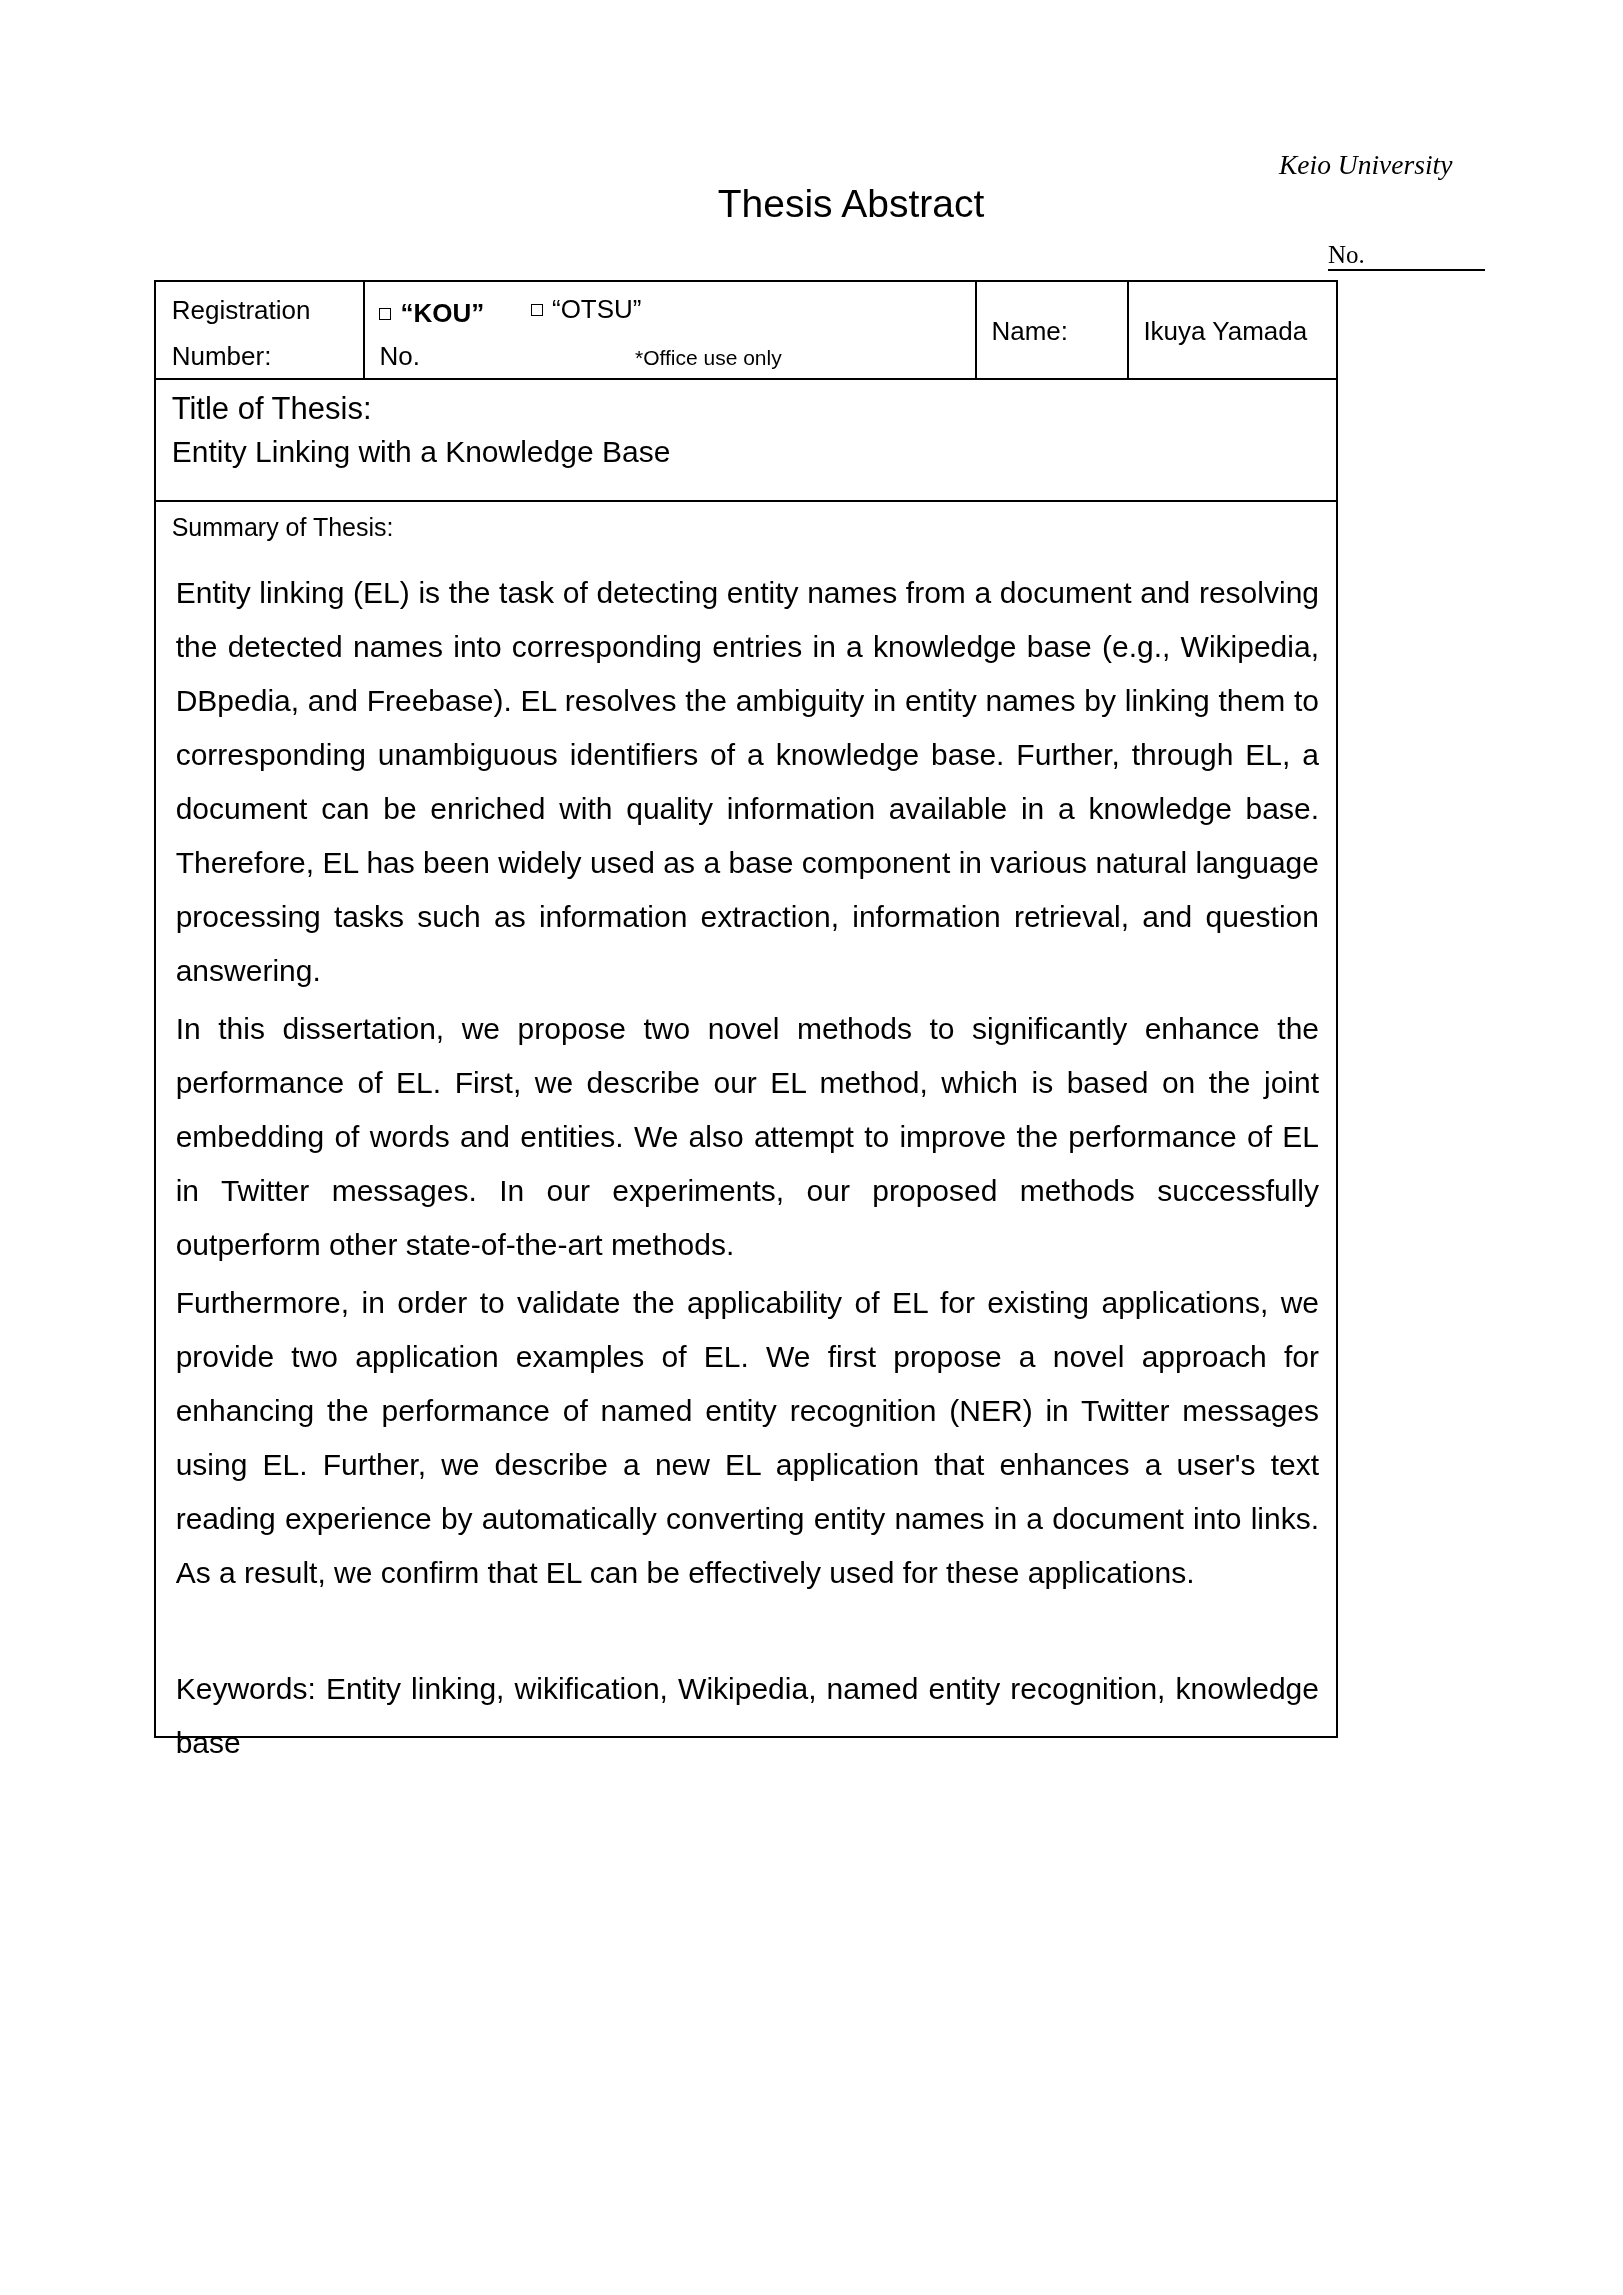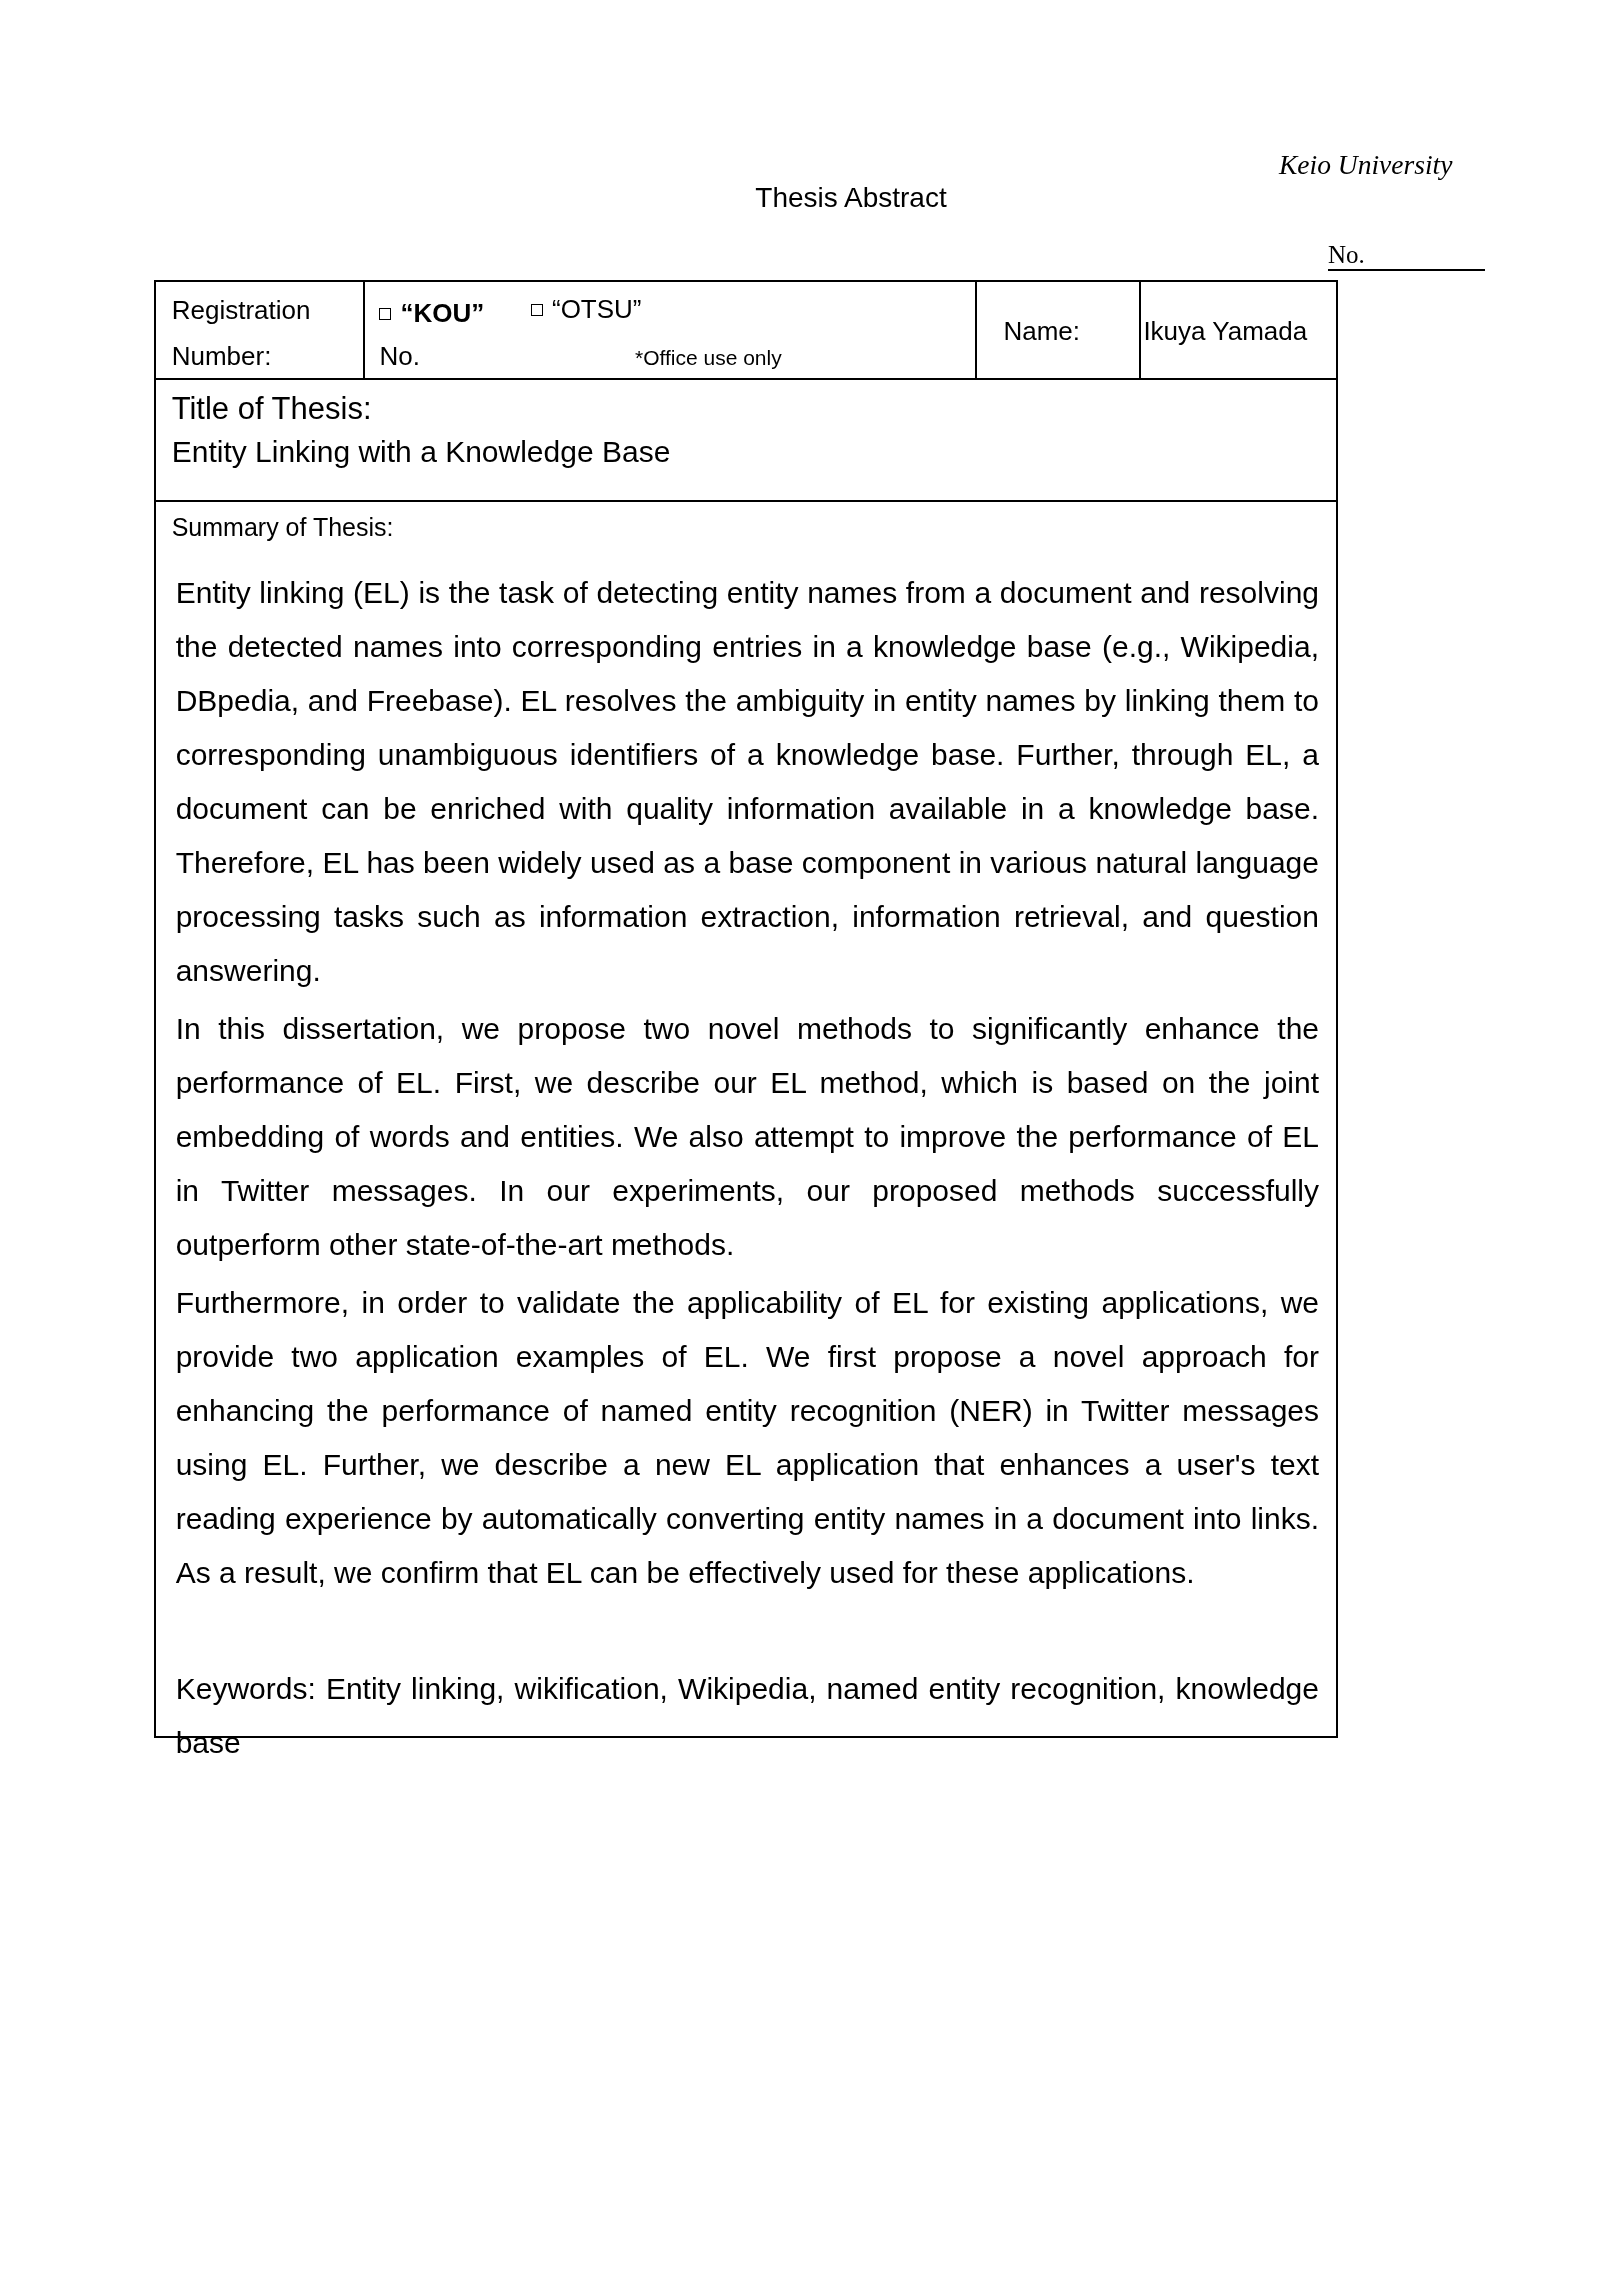--- a/index.html
+++ b/index.html
@@ -1,25 +1,25 @@
 <!DOCTYPE html>
 <html style="font-size:10.5px"><head>
 <meta charset="utf-8">
 <style>
   html, body { margin: 0; padding: 0; background: #ffffff; }
   body { width: 1623px; height: 2295px; position: relative; color: #000; font-family: "Liberation Sans", sans-serif; overflow: hidden; }
   .univ { position: absolute; left: 1279px; top: 149px; font-family: "Liberation Serif", serif; font-style: italic; font-size: 27.5px; }
-  .doc-title { position: absolute; left: 0; width: 1623px; top: 182px; text-align: center; font-size: 28px; padding-left: 79px; box-sizing: border-box; }
+  .doc-title { position: absolute; left: 0; width: 1623px; top: 182px; text-align: center; font-size: 39px; padding-left: 79px; box-sizing: border-box; }
   .no-field { position: absolute; left: 1328px; top: 241px; width: 157px; border-bottom: 2px solid #000; font-family: "Liberation Serif", serif; font-size: 25px; line-height: 27.5px; }
   .form { position: absolute; left: 154px; top: 280px; width: 1184px; height: 1458px; border: 2.6px solid #000; box-sizing: border-box; }
   .row1 { position: absolute; left: 0; top: 0; width: 100%; height: 98px; border-bottom: 2.6px solid #000; box-sizing: border-box; }
   .cell { position: absolute; top: 0; height: 100%; box-sizing: border-box; border-right: 2px solid #000; }
   .c1 { left: 0; width: 209px; }
   .c2 { left: 209px; width: 612px; }
-  .c3 { left: 821px; width: 152px; margin-left: 12px; }
+  .c3 { left: 821px; width: 152px; }
   .c4 { left: 973px; width: 357px; border-right: none; }
   .lbl { position: absolute; font-size: 26px; white-space: nowrap; }
   .small { font-size: 21px; }
   .box-icon { display: inline-block; width: 9.8px; height: 9.8px; border: 1.3px solid #000; margin-right: 9.2px; vertical-align: middle; position: relative; top: -1.3px; }
   .row2 { position: absolute; left: 0; top: 98px; width: 100%; height: 122px; border-bottom: 2.6px solid #000; box-sizing: border-box; }
   .row3 { position: absolute; left: 0; top: 220px; width: 100%; bottom: 0; box-sizing: border-box; }
   .summary-text { position: absolute; left: 15.7px; right: 13px; top: 60px; font-size: 30px; line-height: 54px; text-align: justify; }
   .summary-text p { margin: 4px; text-align: justify; }
   .spacer { height: 54px; }
 </style>

